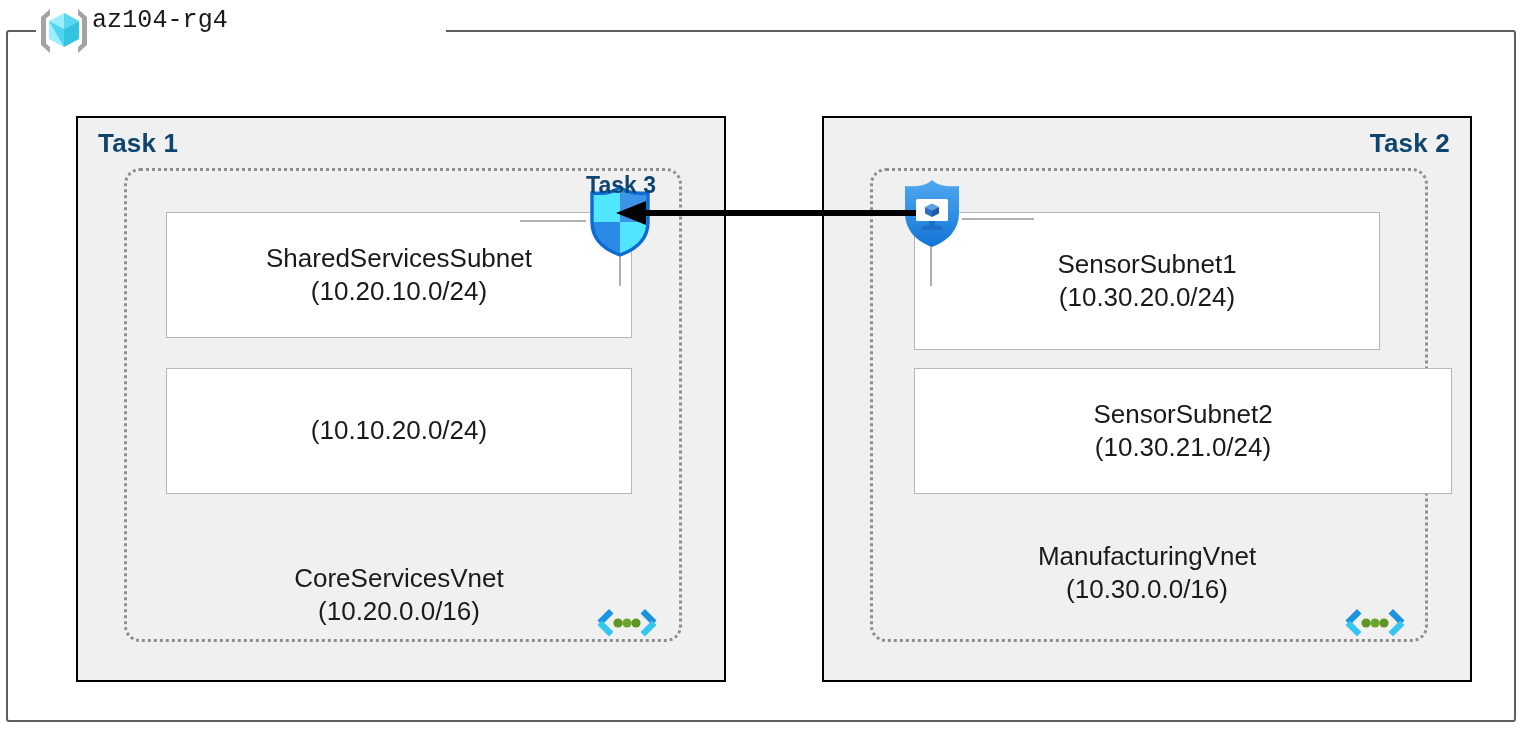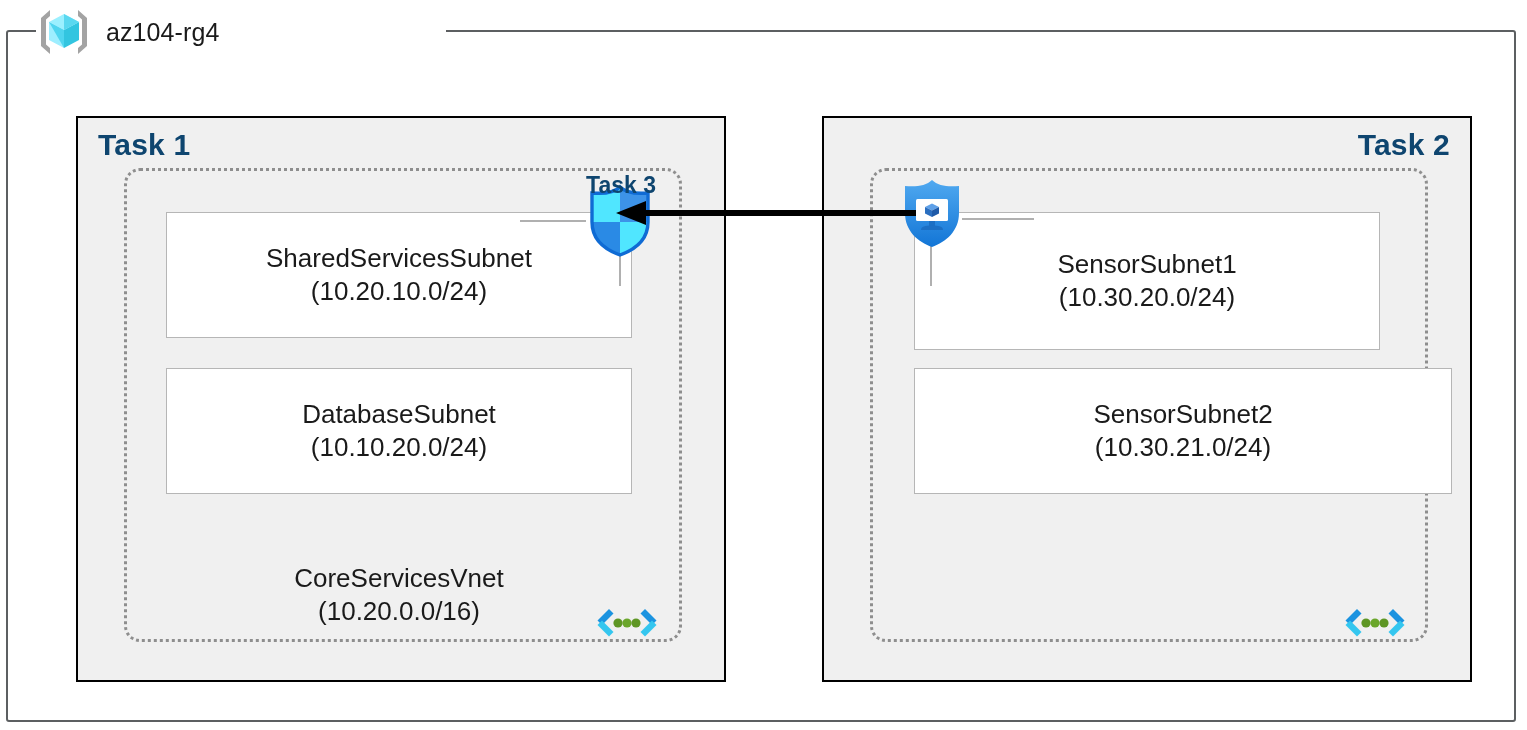--- a/index.html
+++ b/index.html
@@ -38,22 +38,21 @@
     width: 410px;
     height: 26px;
     background: #ffffff;
   }
   .rg-title-bar {
     position: absolute;
     left: 36px;
     top: 6px;
     height: 52px;
     display: flex;
-    align-items: center;
-    gap: 14px;
+    font-family: Liberation Mono, monospace;
   }
   .rg-title-text {
     font-size: 25px;
     color: #1a1a1a;
     letter-spacing: 0.1px;
     white-space: nowrap;
   }
 
   
   .rg-icon {
@@ -68,21 +67,21 @@
     background: #f0f0f0;
     border: 2px solid #000000;
     box-sizing: border-box;
   }
   #task1-box { left: 76px;  top: 116px; width: 650px; height: 566px; }
   #task2-box { left: 822px; top: 116px; width: 650px; height: 566px; }
 
   .task-label {
     position: absolute;
     top: 10px;
-    font-size: 30px;
+    font-size: 26px;
     font-weight: bold;
     color: #0e456f;
     letter-spacing: 0.2px;
     white-space: nowrap;
   }
   .task-label.left  { left: 20px; }
   .task-label.right { right: 20px; }
 
   
   .vnet-box {
@@ -227,39 +226,42 @@
 
   <div class="vnet-box" id="vnet1-box"></div>
   <div class="vnet-box" id="vnet2-box"></div>
 
   <div class="subnet-box" id="subnet-s1">
     <span class="subnet-name">SharedServicesSubnet</span>
     <span class="subnet-cidr">(10.20.10.0/24)</span>
   </div>
 
   <div class="subnet-box" id="subnet-s2">
-    <span class="subnet-name">DatabaseSubnet</span>
     <span class="subnet-cidr">(10.10.20.0/24)</span>
   </div>
 
   <div class="vnet-caption" id="vnet1-caption">
     <span class="vnet-name">CoreServicesVnet</span>
     <span class="vnet-cidr">(10.20.0.0/16)</span>
   </div>
 
   <div class="subnet-box" id="subnet-m1">
     <span class="subnet-name">SensorSubnet1</span>
     <span class="subnet-cidr">(10.30.20.0/24)</span>
   </div>
 
   <div class="subnet-box" id="subnet-m2">
     <span class="subnet-name">SensorSubnet2</span>
     <span class="subnet-cidr">(10.30.21.0/24)</span>
   </div>
 
+  <div class="vnet-caption" id="vnet2-caption">
+    <span class="vnet-name">ManufacturingVnet</span>
+    <span class="vnet-cidr">(10.30.0.0/16)</span>
+  </div>
 
   <span class="vnet-icon" id="vnet1-icon">
     <svg viewBox="0 0 70 48" xmlns="http://www.w3.org/2000/svg">
 
       <path d="M17 4 L21.5 8.5 L10 20 L5.5 15.5 Z" fill="#1b93e0"></path>
       <path d="M5.5 20 L10 15.5 L21.5 27 L17 31.5 Z" fill="#34c6ef"></path>
 
       <path d="M53 4 L48.5 8.5 L60 20 L64.5 15.5 Z" fill="#1b93e0"></path>
       <path d="M64.5 20 L60 15.5 L48.5 27 L53 31.5 Z" fill="#34c6ef"></path>
 

